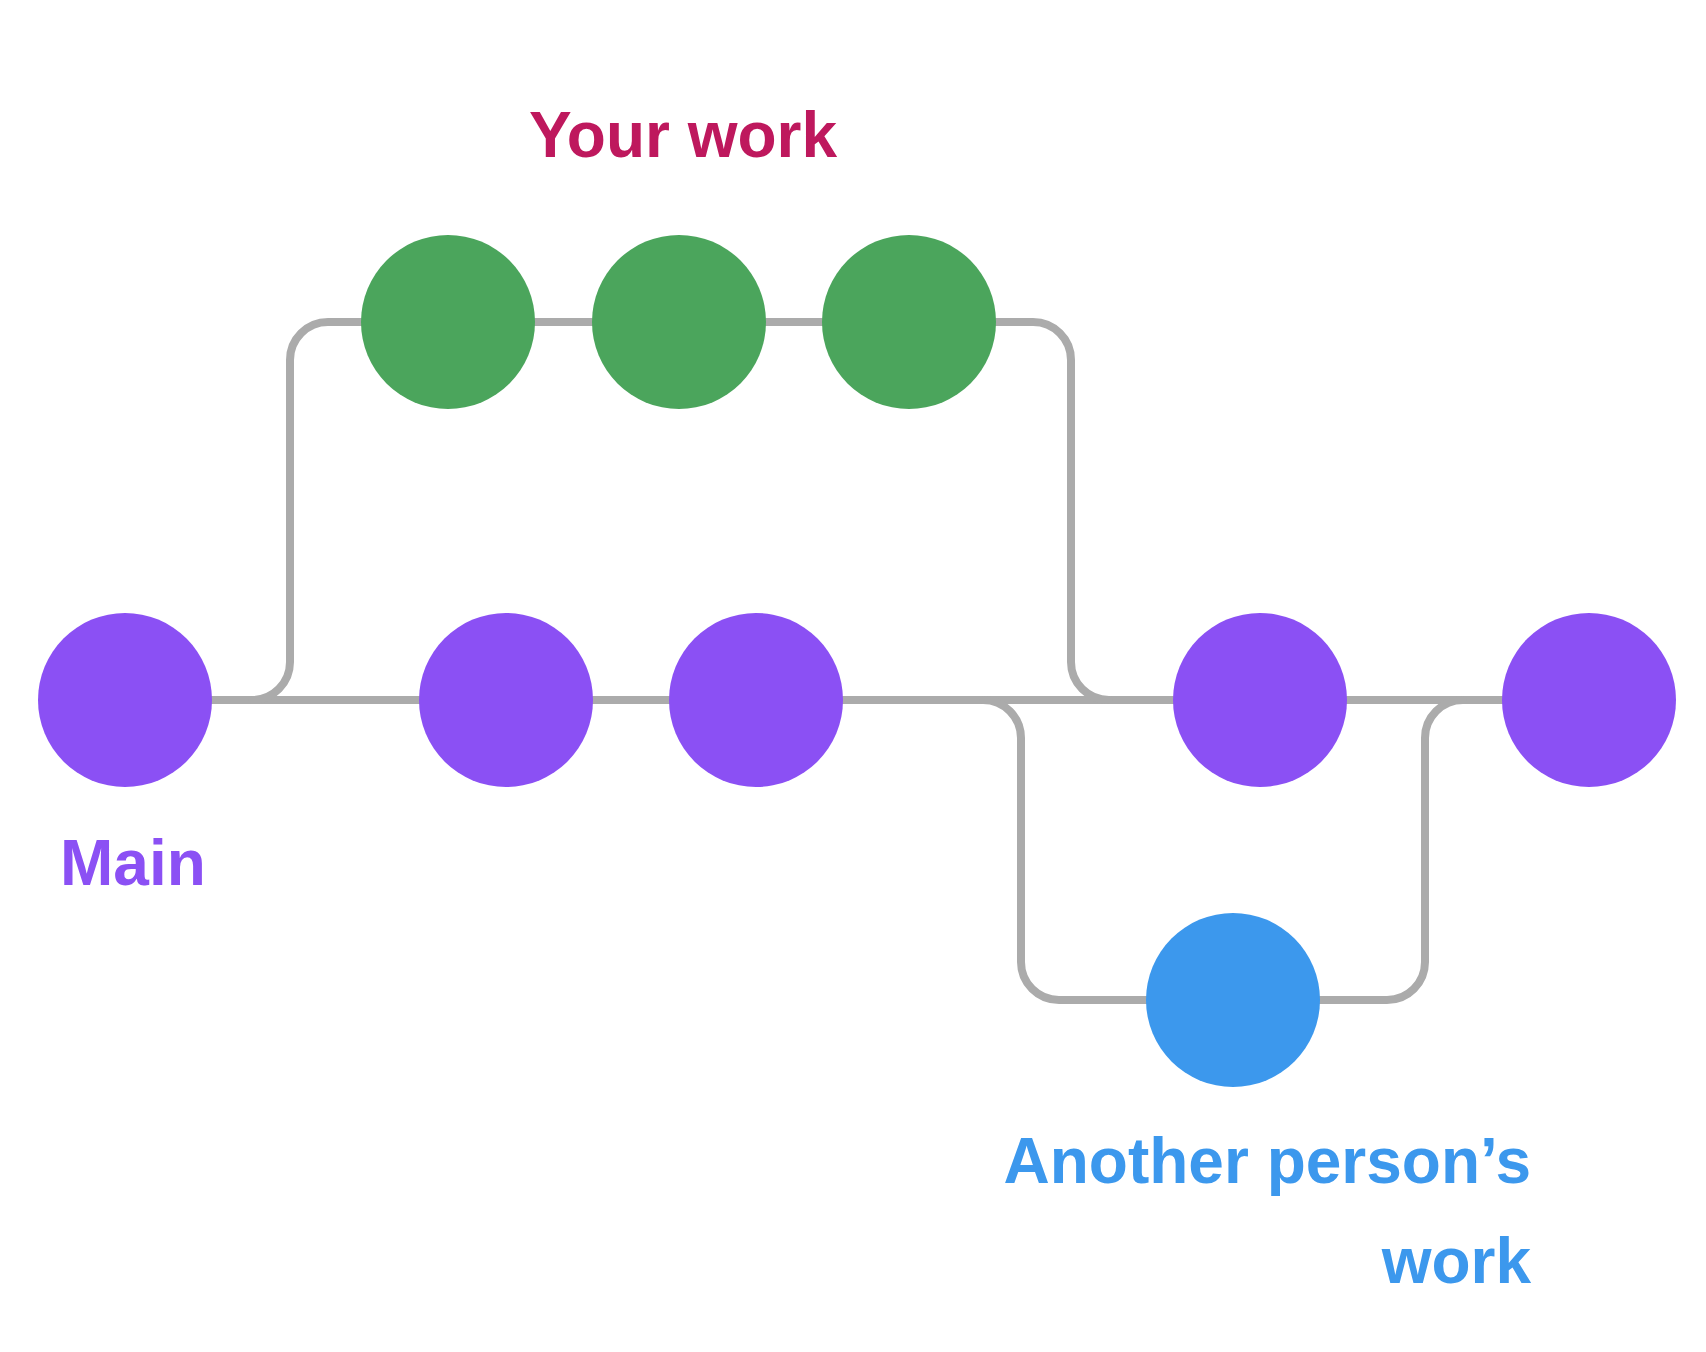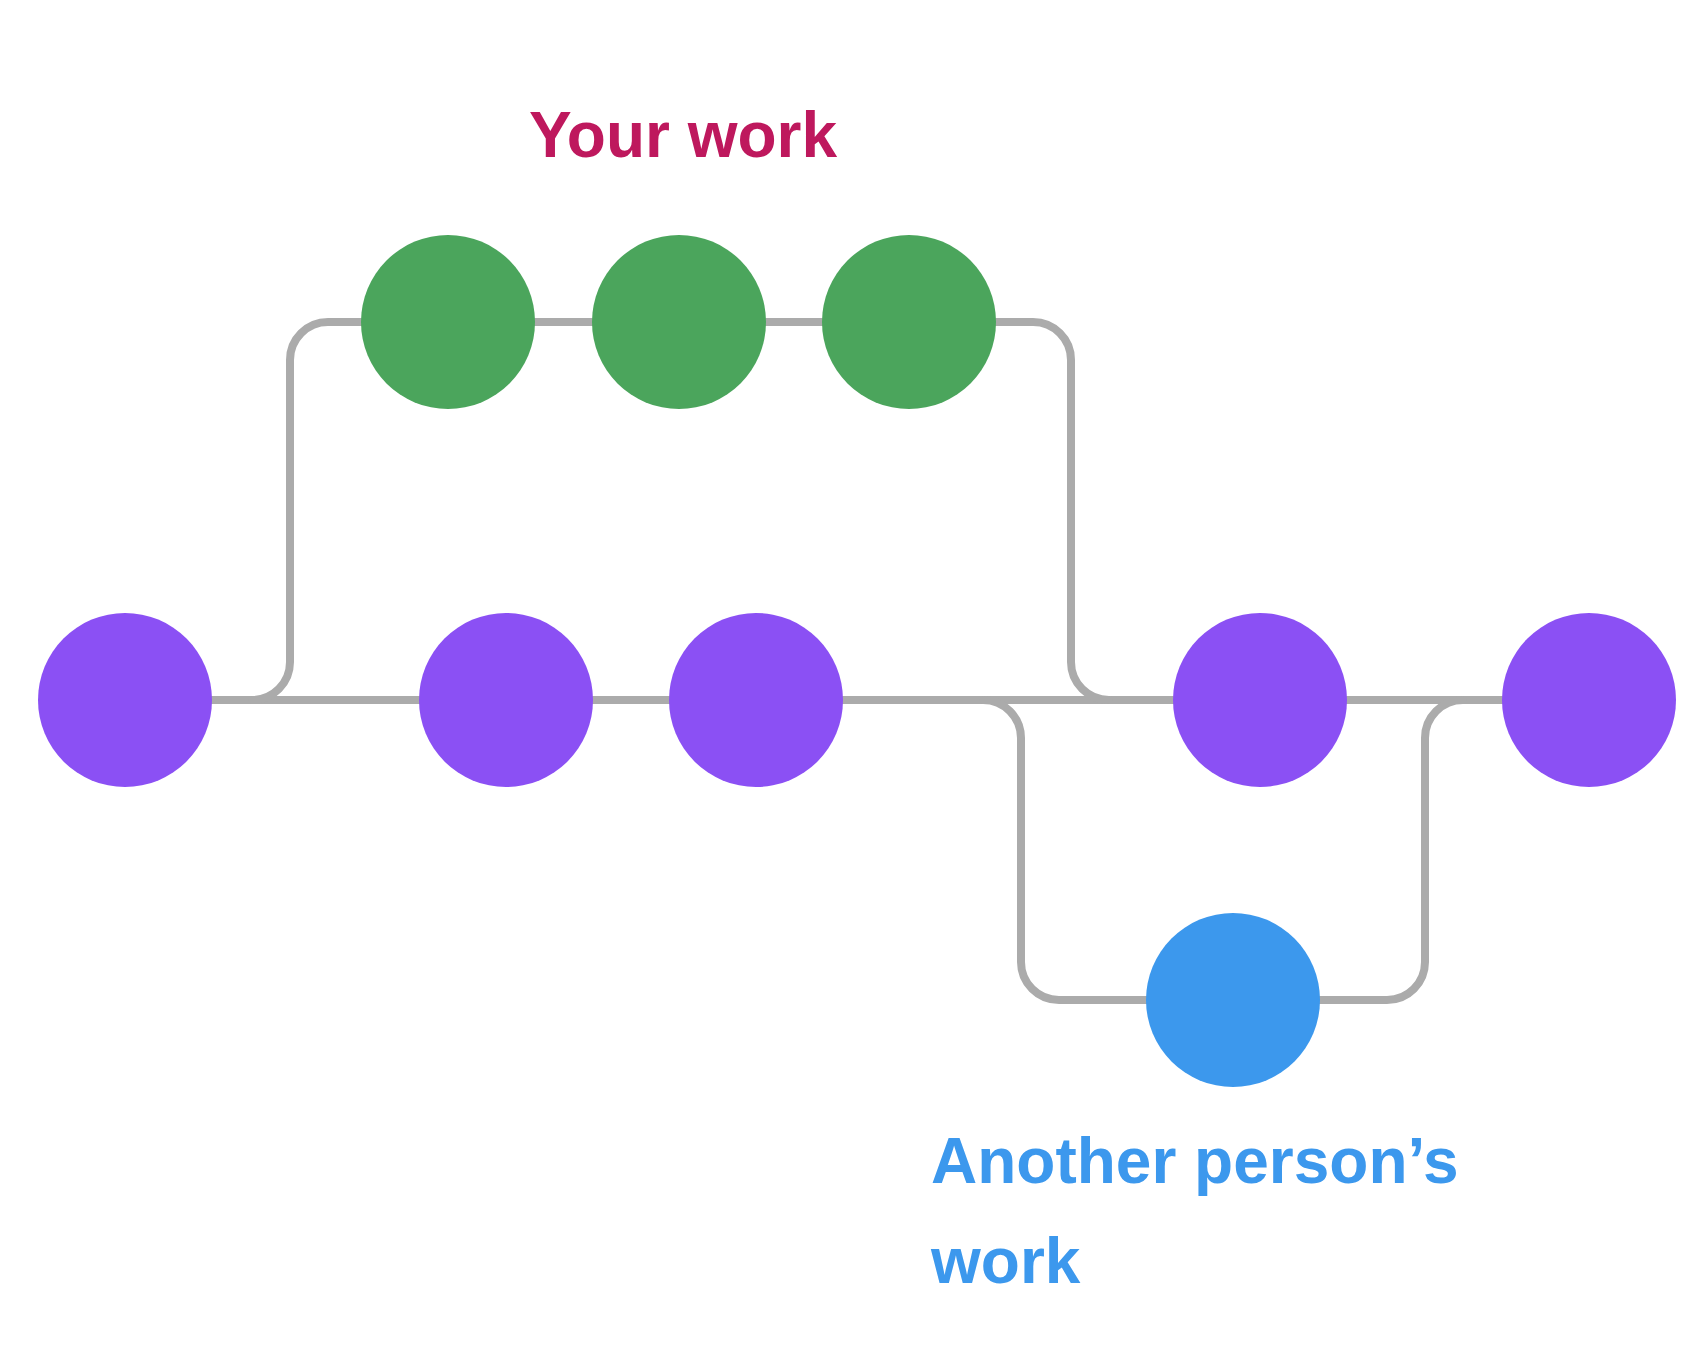--- a/index.html
+++ b/index.html
@@ -38,21 +38,21 @@
   }
   .label-main {
     left: 60px;
     top: 826px;
     color: #8B50F4;
   }
   .label-another-person {
     left: 931px;
     top: 1112px;
     width: 600px;
-    text-align: left;
+    text-align: right;
     color: #3C98ED;
     line-height: 1.56;
   }
 </style>
 </head>
 <body>
 
 <div class="stage">
 
   <svg class="graph-svg" viewBox="0 0 1706 1352" xmlns="http://www.w3.org/2000/svg">
@@ -71,16 +71,17 @@
     <circle cx="506" cy="700" r="87" fill="#8B50F4"></circle>
     <circle cx="756" cy="700" r="87" fill="#8B50F4"></circle>
     <circle cx="1260" cy="700" r="87" fill="#8B50F4"></circle>
     <circle cx="1589" cy="700" r="87" fill="#8B50F4"></circle>
 
     <circle cx="1233" cy="1000" r="87" fill="#3C98ED"></circle>
   </svg>
 
   <div class="branch-label label-your-work">Your work</div>
 
+  <div class="branch-label label-main">Main</div>
 
   <div class="branch-label label-another-person">Another person’s work</div>
 
 </div>
 
 </body></html>

